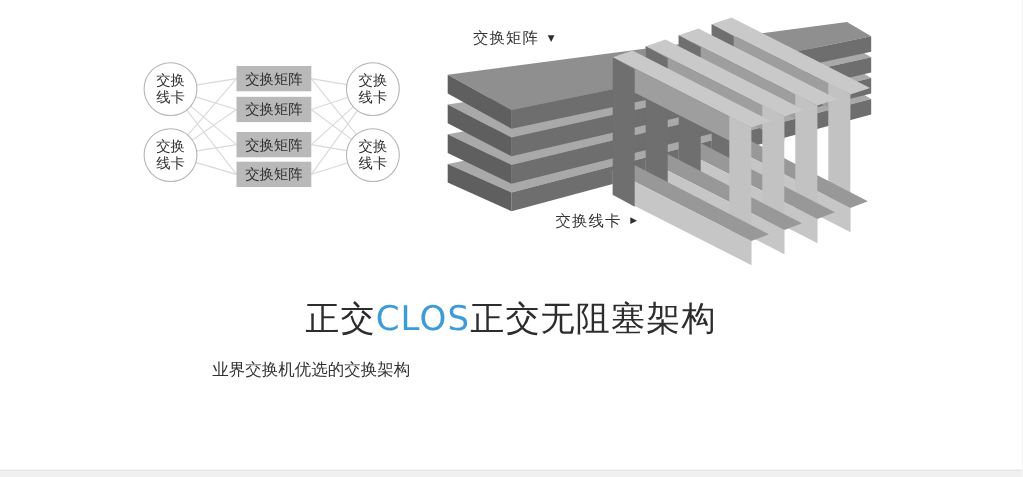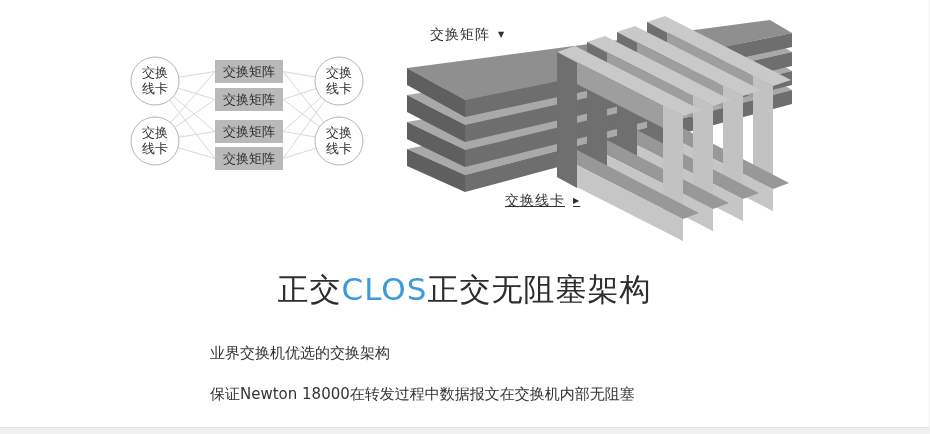--- a/index.html
+++ b/index.html
@@ -27,33 +27,33 @@
   .far-post{fill:var(--farpost,#c2c2c2);}
   .bb-top{fill:var(--botbar_top,#989898);}
   .bb-front{fill:var(--botbar_front,#c6c6c6);}
   
   .iso-label{
     position:absolute;font-size:14px;color:var(--label_text,#333);white-space:nowrap;
     letter-spacing:1px;
   }
   .iso-label .tri{font-size:8px;margin-left:8px;vertical-align:2px;color:#2f2f2f;}
   .label-matrix{left:430px;top:26px;}
-  .label-linecard{left:505px;top:192px;text-decoration:underline;}
+  .label-linecard{left:505px;top:192px;}
   
   .title{
     position:absolute;left:0;top:269px;width:100%;text-align:center;
     font-size:31px;color:var(--title_text,#2d2d2d);letter-spacing:1px;
   }
   .title .hl{color:var(--accent,#3d9bd8);}
   
   .desc{
     position:absolute;left:193px;top:325px;font-size:15px;line-height:23.5px;
     color:var(--body_text,#333);
   }
-  .desc p{margin:17px;padding:0;}
+  .desc p{margin:0;padding:0;}
   
   .footer-bar{
     position:absolute;left:0;bottom:0;width:100%;height:6px;
     background:var(--footer_bg,#f0f0f0);border-top:1px solid var(--footer_border,#e3e3e3);
   }
 </style>
 </head>
 <body>
 
 <div class="page">
@@ -180,18 +180,17 @@
   <div class="iso-label label-linecard">
     <span>交换线卡</span><span class="tri">▶</span>
   </div>
 
   <div class="title">
     <span>正交</span><span class="hl">CLOS</span><span>正交无阻塞架构</span>
   </div>
 
   <div class="desc">
     <p>业界交换机优选的交换架构</p>
-    <p>保证Newton 18000在转发过程中数据报文在交换机内部无阻塞</p>
   </div>
 
   <div class="footer-bar"></div>
 
 </div>
 
 </body></html>

